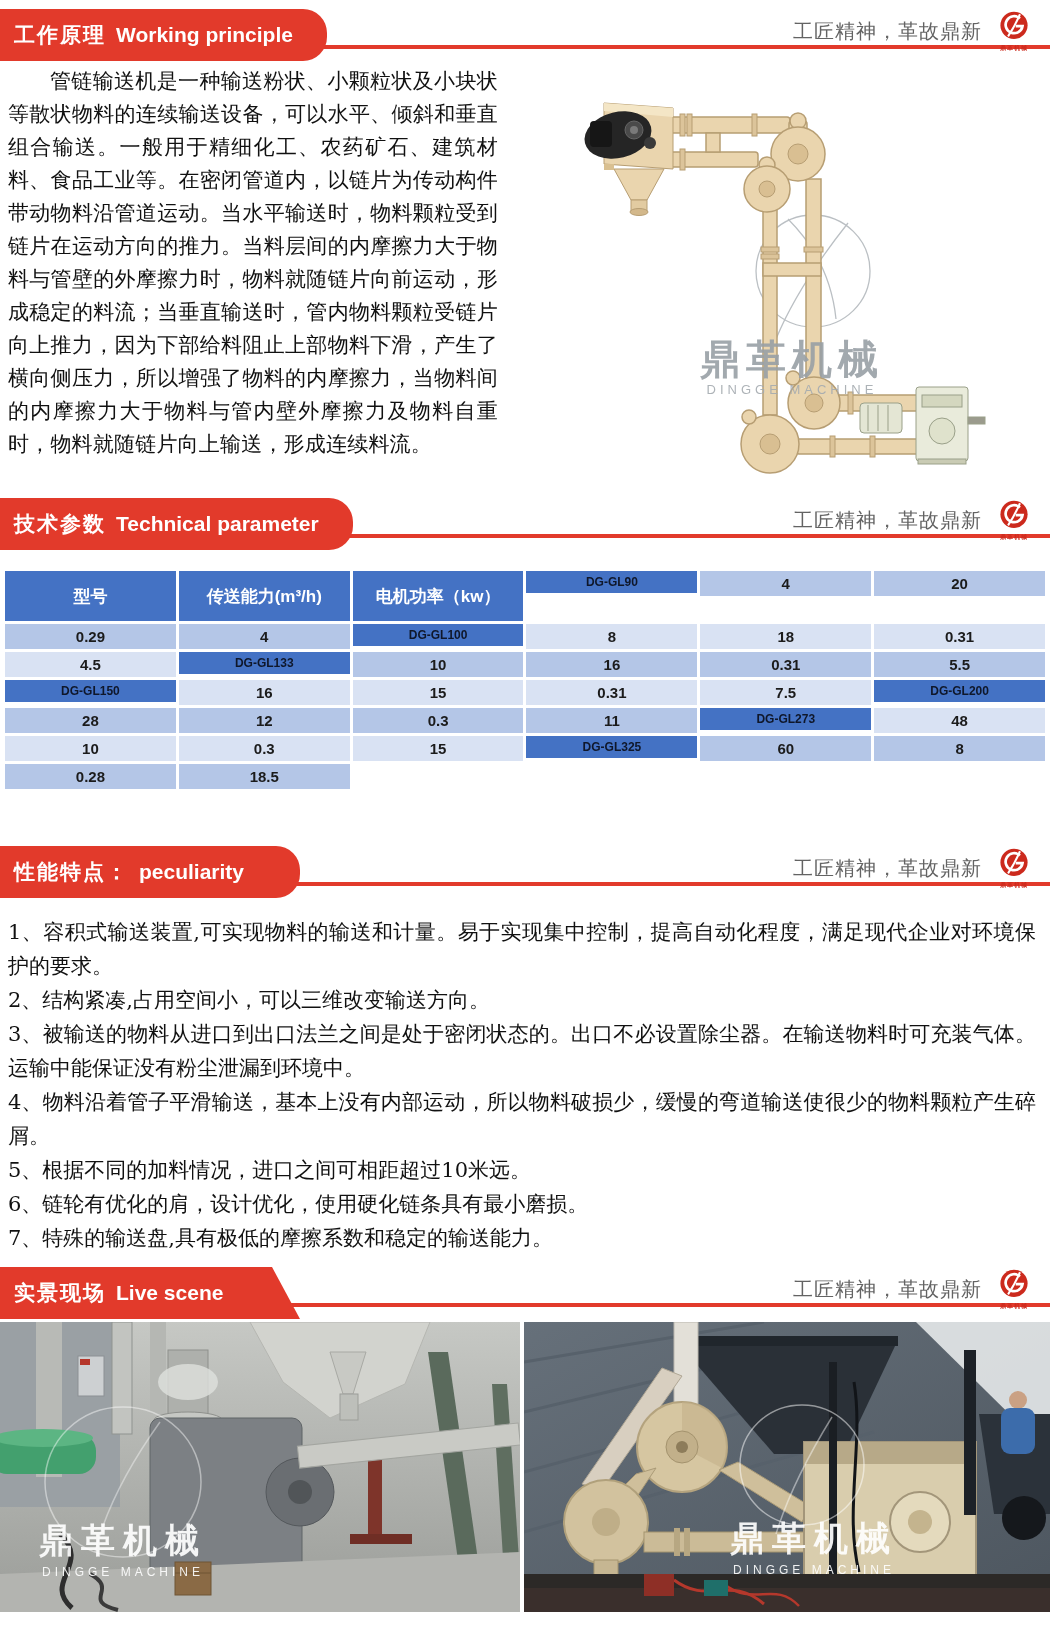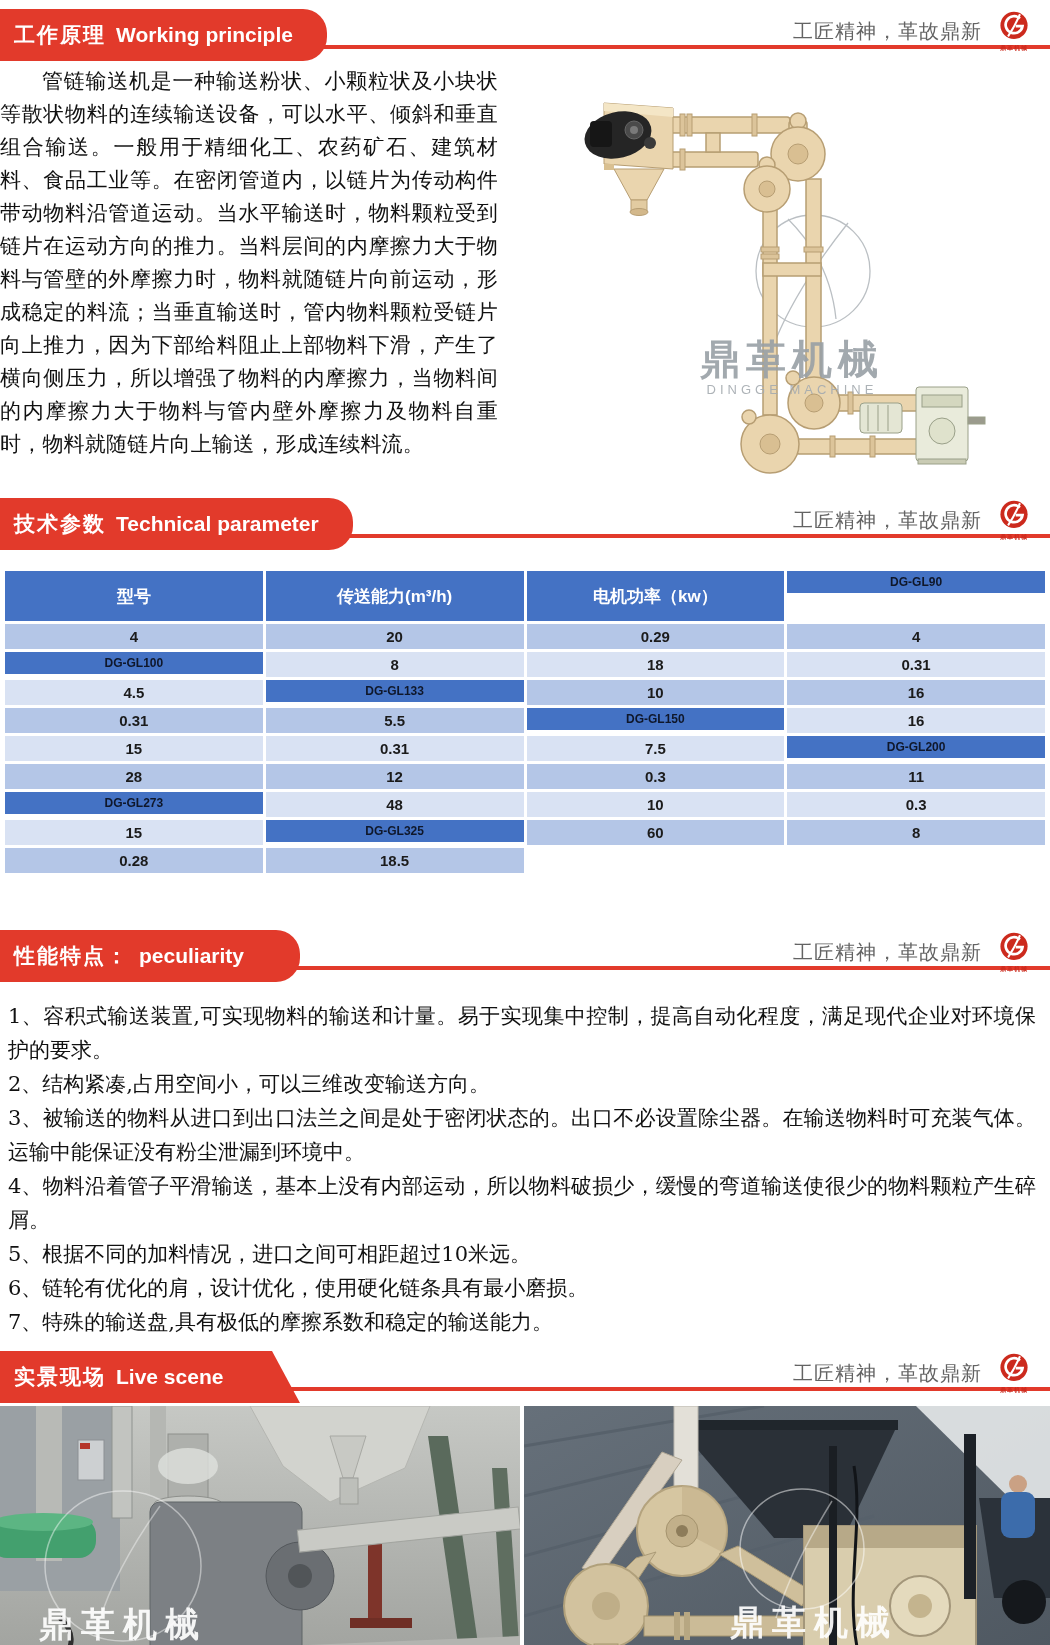--- a/index.html
+++ b/index.html
@@ -21,26 +21,26 @@
   .sec-bar .zh{letter-spacing:2px;margin-right:10px;white-space:nowrap;}
   .sec-bar .zh.wide{}
   .sec-bar .en{white-space:nowrap;}
   .motto-wrap{position:absolute;right:14px;top:1px;display:flex;align-items:flex-start;gap:10px;z-index:3;}
   .motto{color:#636363;font-size:20px;letter-spacing:1px;margin-top:8px;white-space:nowrap;}
   .logo{display:flex;flex-direction:column;align-items:center;width:44px;}
   .logo-caption{font-size:6px;color:#cc2a1d;font-weight:bold;letter-spacing:1px;white-space:nowrap;}
   .h1{margin-top:9px;}
   
   .content-row{display:flex;height:447px;}
-  .para-col{width:500px;box-sizing:border-box;padding:14px 2px 0 0;}
+  .para-col{width:500px;box-sizing:border-box;padding:14px 2px 0 8px;}
   .para{font-family:"DejaVu Serif","Liberation Serif",serif;font-size:21px;line-height:33px;
         color:#111;text-align:justify;text-indent:2em;letter-spacing:0.2px;}
   .machine-col{width:520px;margin-left:30px;}
   
-  .ptable{display:grid;grid-template-columns:repeat(4,1fr);gap:3px;width:1040px;margin:31px 5px 0 5px;}
+  .ptable{display:grid;grid-template-columns:repeat(6,1fr);gap:3px;width:1040px;margin:31px 5px 0 5px;}
   .th{background:var(--blue);color:#fff;font-weight:bold;font-size:17px;height:50px;
       display:flex;align-items:center;justify-content:center;text-align:center;}
   .tm{background:var(--blue);color:#0f172a;font-weight:bold;font-size:12px;height:22px;
       display:flex;align-items:center;justify-content:center;}
   .tv{font-size:15px;font-weight:600;color:#1b1b1b;height:25px;
       display:flex;align-items:center;justify-content:center;}
   .rA{background:var(--row-dark);}
   .rB{background:var(--row-light);}
   .h3{margin-top:57px;}
   

